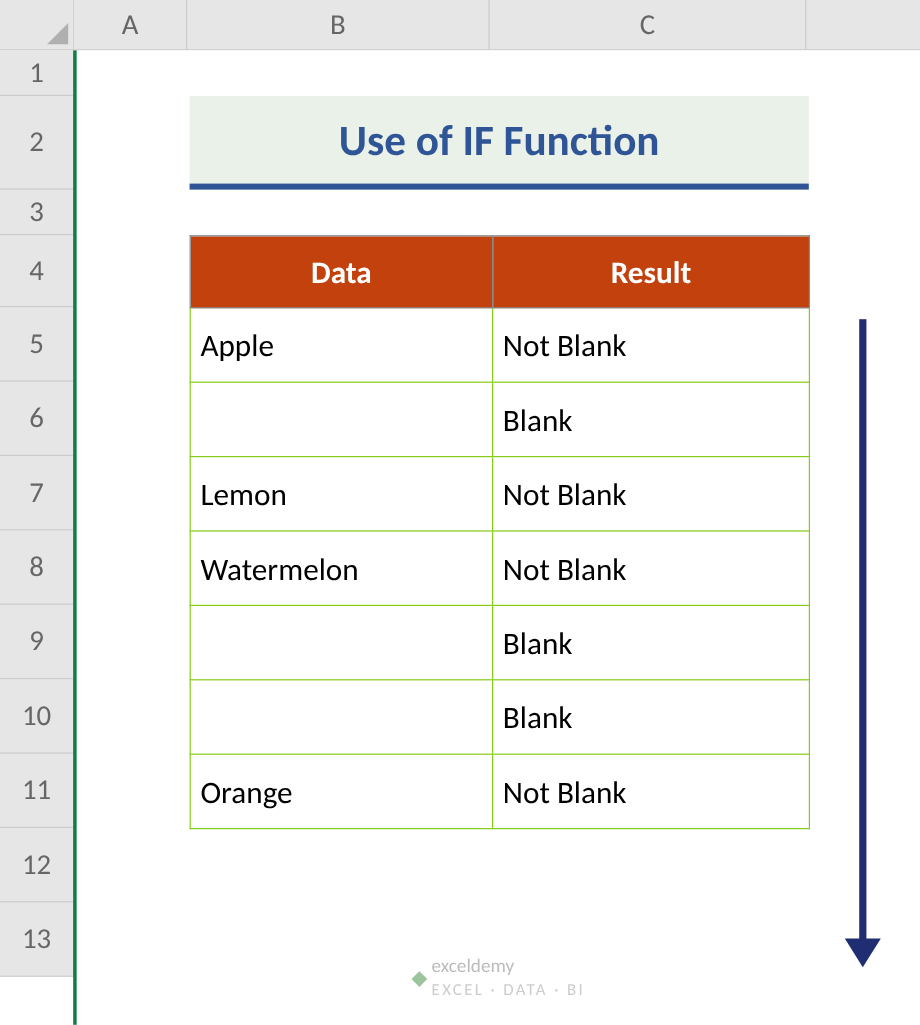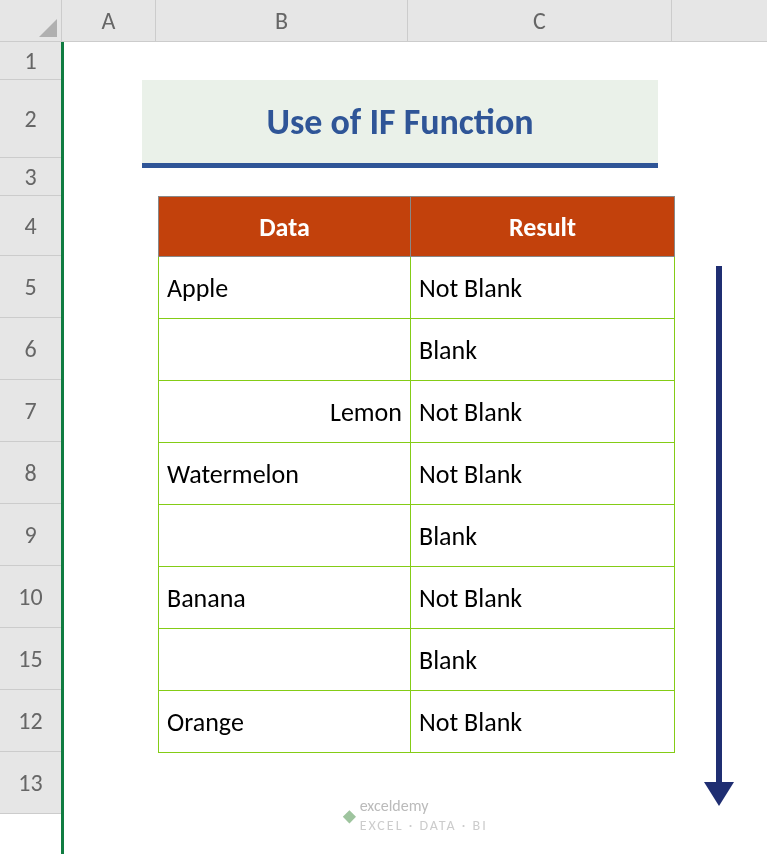--- a/index.html
+++ b/index.html
@@ -116,63 +116,59 @@
     <div style="height: 38px;">1</div>
     <div style="height: 78px;">2</div>
     <div style="height: 38px;">3</div>
     <div style="height: 60px;">4</div>
     <div style="height: 62px;">5</div>
     <div style="height: 62px;">6</div>
     <div style="height: 62px;">7</div>
     <div style="height: 62px;">8</div>
     <div style="height: 62px;">9</div>
     <div style="height: 62px;">10</div>
-    <div style="height: 62px;">15</div>
+    <div style="height: 62px;">11</div>
     <div style="height: 62px;">12</div>
     <div style="height: 62px;">13</div>
   </div>
 <div class="green-line"></div>
 
 <div class="sheet">
 
-  <div class="title-box" id="title-box" style="left: 78px; top: 38px; width: 516px; height: 88px;">
+  <div class="title-box" id="title-box" style="left: 94px; top: 38px; width: 516px; height: 78px;">
     <span>Use of IF Function</span>
   </div>
 
   <table class="data-table" id="data-table" style="left: 94px; top: 154px;">
     <thead>
         <tr id="thead-row">
           <th style="width: 252px; height: 60px;">Data</th>
           <th style="width: 264px; height: 60px;">Result</th>
         </tr>
       </thead>
     <tbody id="tbody">
         <tr>
           <td style="height: 62px;">Apple</td>
           <td>Not Blank</td>
         </tr>
         <tr>
           <td style="height: 62px;"></td>
           <td>Blank</td>
         </tr>
         <tr>
-          <td style="height: 62px; text-align: right;">Lemon</td>
+          <td style="height: 62px;">Lemon</td>
           <td>Not Blank</td>
         </tr>
         <tr>
           <td style="height: 62px;">Watermelon</td>
           <td>Not Blank</td>
         </tr>
         <tr>
           <td style="height: 62px;"></td>
           <td>Blank</td>
-        </tr>
-        <tr>
-          <td style="height: 62px;">Banana</td>
-          <td>Not Blank</td>
         </tr>
         <tr>
           <td style="height: 62px;"></td>
           <td>Blank</td>
         </tr>
         <tr>
           <td style="height: 62px;">Orange</td>
           <td>Not Blank</td>
         </tr>
       </tbody>

